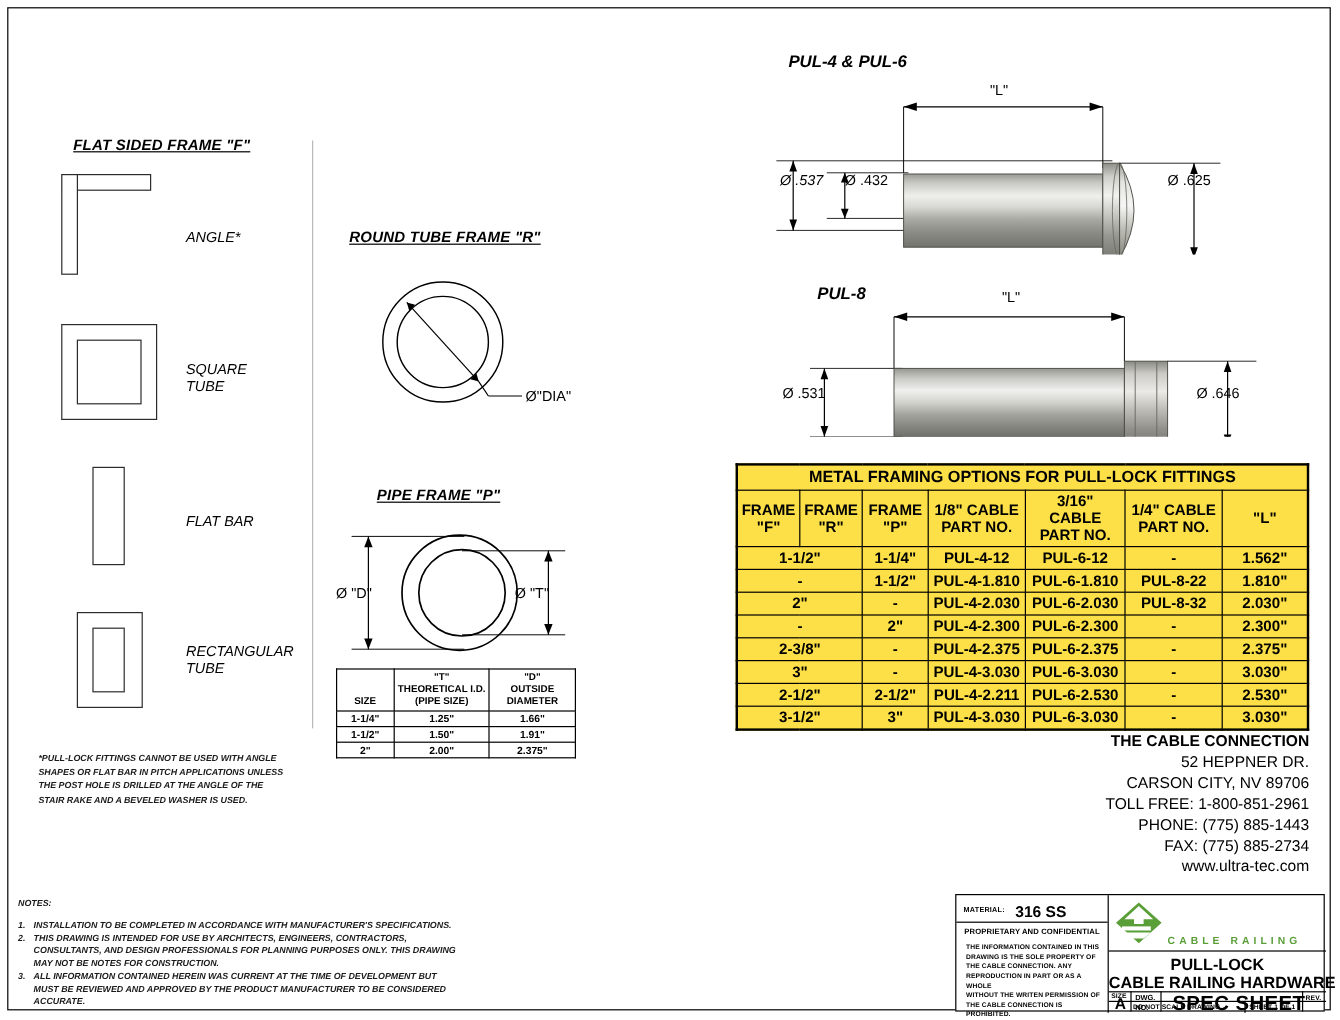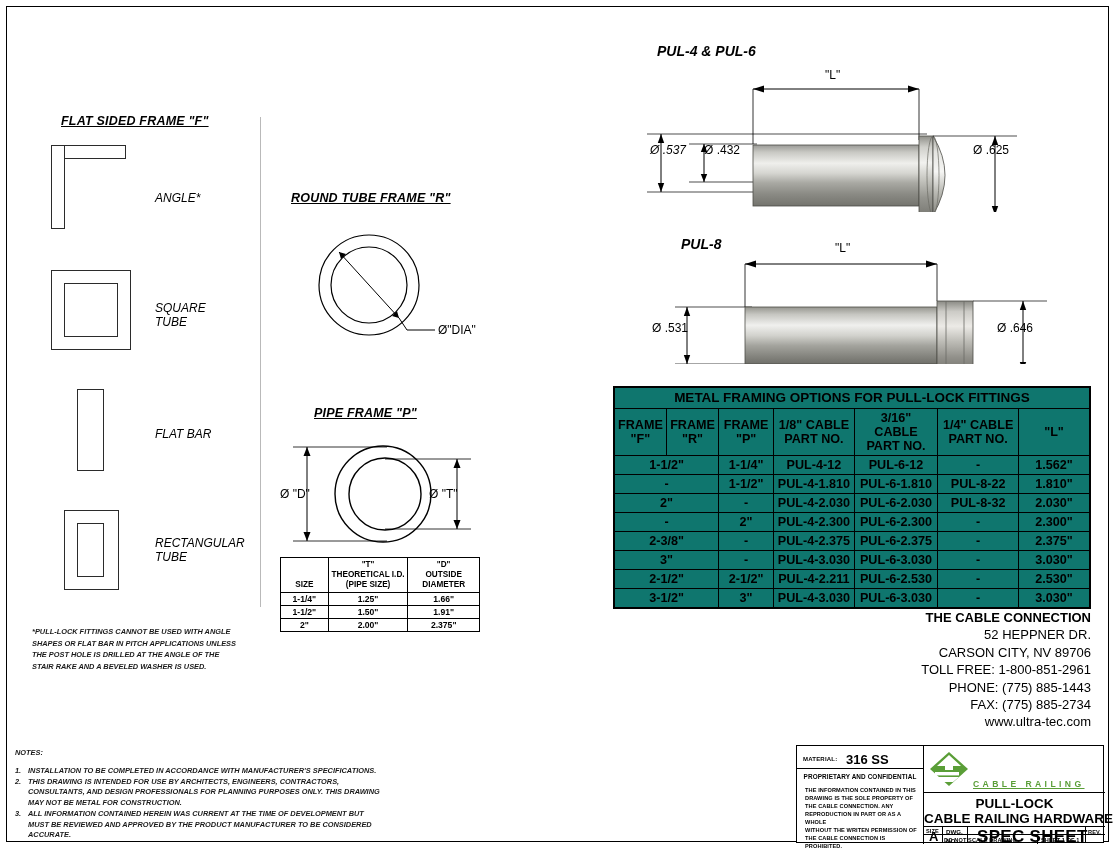--- a/index.html
+++ b/index.html
@@ -21,21 +21,21 @@
   .part-title{font-style:italic;font-weight:bold;font-size:14px;white-space:nowrap;}
 
   
   .shp{position:absolute;border:1.3px solid #2b2b2b;box-sizing:border-box;background:#fff;}
 
   
   .vdiv{position:absolute;width:1px;background:#b9b9b9;}
 
   
   table{border-collapse:collapse;}
-  .maintbl{position:absolute;border:2.2px solid #000;background:#0f766e;}
+  .maintbl{position:absolute;border:2.2px solid #000;background:#fde047;}
   .maintbl td,.maintbl th{border:1px solid #000;text-align:center;
         font-size:12.6px;font-weight:bold;padding:2px 3px;
         font-family:"Liberation Sans",sans-serif;line-height:14px;}
   .maintbl .cap{font-size:13.5px;font-weight:bold;border:1px solid #000;padding:3px;}
 
   .pipetbl{position:absolute;border:1.6px solid #000;background:#fff;}
   .pipetbl td{border:1px solid #000;text-align:center;font-size:8.6px;
         font-weight:bold;padding:1px 2px;line-height:10px;}
   .pipetbl .hd{font-size:8.2px;line-height:10px;padding:2px;}
 
@@ -54,21 +54,21 @@
   
   #titleblock{position:absolute;border:1.4px solid #000;box-sizing:border-box;background:#fff;}
   .tb-line{position:absolute;background:#000;}
   .tiny{font-size:5.6px;font-weight:bold;line-height:8px;letter-spacing:.1px;}
   .tiny2{font-size:6.2px;font-weight:bold;line-height:8.6px;}
 
   
   .logo-word{font-weight:bold;font-size:25px;letter-spacing:-1px;color:#1b2a41;
              line-height:25px;white-space:nowrap;}
   .logo-sub{font-weight:bold;font-size:8.6px;letter-spacing:3.4px;color:#5a9e37;
-            line-height:10px;white-space:nowrap;text-decoration:underline;}
+            line-height:10px;white-space:nowrap;}
   .tb-prod{font-weight:bold;font-size:13.5px;line-height:16px;text-align:center;white-space:nowrap;}
   .tb-spec{font-weight:bold;font-size:17px;letter-spacing:.3px;white-space:nowrap;}
   .tb-A{font-weight:bold;font-size:13px;line-height:13px;}
   .mat-lbl{font-size:6px;font-weight:bold;letter-spacing:.2px;}
   .mat-val{font-size:13px;font-weight:bold;}
   .prop-h{font-size:6.4px;font-weight:bold;text-align:center;letter-spacing:.1px;}
 </style>
 </head>
 <body>
 
@@ -426,21 +426,21 @@
           <div class="num">1.</div>
           <div>
             <div>INSTALLATION TO BE COMPLETED IN ACCORDANCE WITH MANUFACTURER'S SPECIFICATIONS.</div>
           </div>
         </div>
         <div class="nt">
           <div class="num">2.</div>
           <div>
             <div>THIS DRAWING IS INTENDED FOR USE BY ARCHITECTS, ENGINEERS, CONTRACTORS,</div>
             <div>CONSULTANTS, AND DESIGN PROFESSIONALS FOR PLANNING PURPOSES ONLY. THIS DRAWING</div>
-            <div>MAY NOT BE METAL FOR CONSTRUCTION.</div>
+            <div>MAY NOT BE NOTES FOR CONSTRUCTION.</div>
           </div>
         </div>
         <div class="nt">
           <div class="num">3.</div>
           <div>
             <div>ALL INFORMATION CONTAINED HEREIN WAS CURRENT AT THE TIME OF DEVELOPMENT BUT</div>
             <div>MUST BE REVIEWED AND APPROVED BY THE PRODUCT MANUFACTURER TO BE CONSIDERED</div>
             <div>ACCURATE.</div>
           </div>
         </div>

